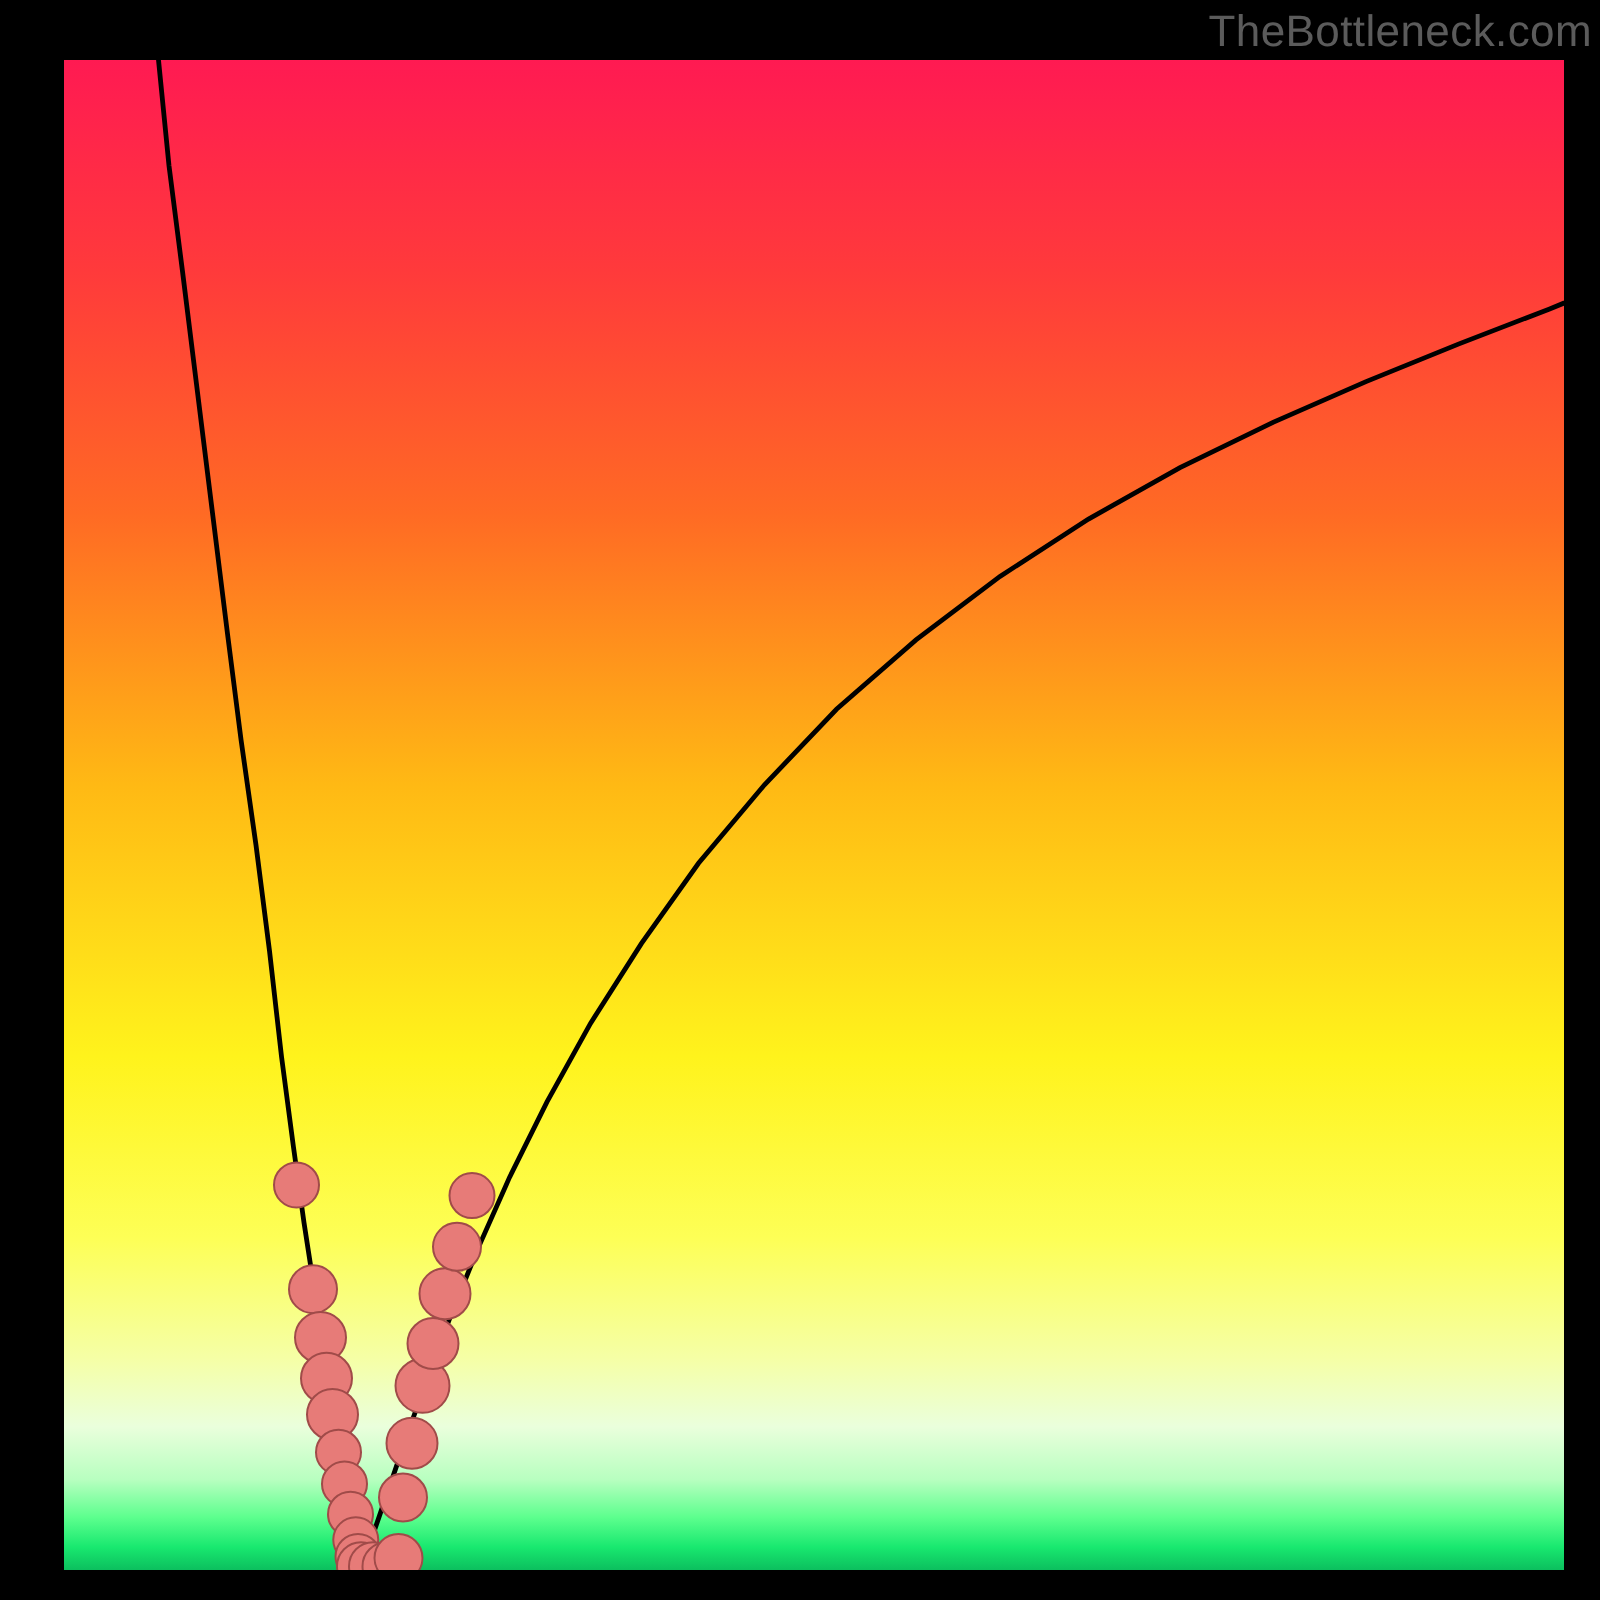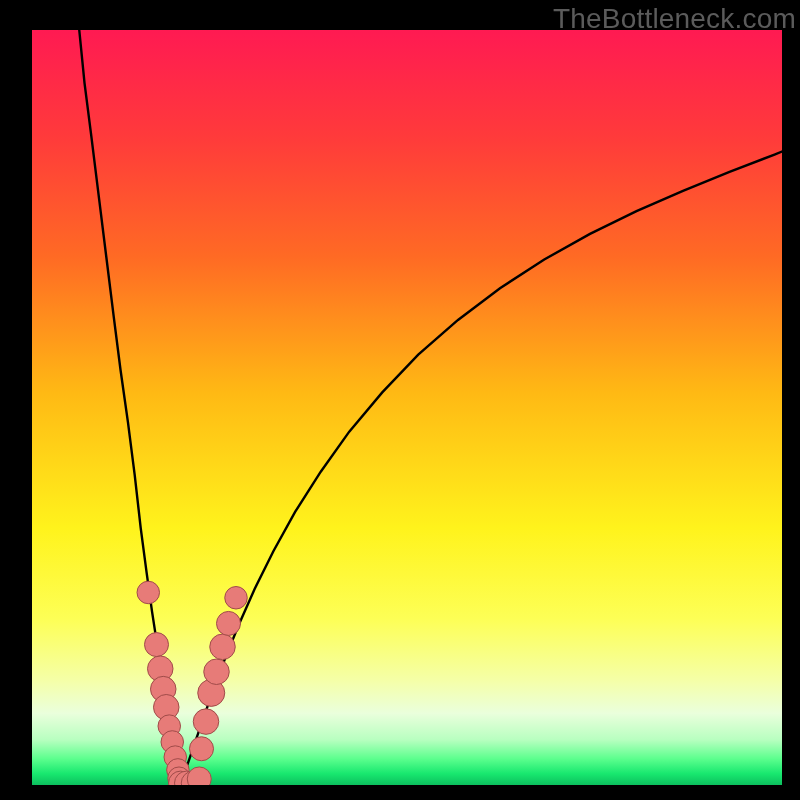--- a/index.html
+++ b/index.html
@@ -26,21 +26,21 @@
   .gradient {
     position: absolute;
     left: 0;
     top: 0;
     right: 0;
     bottom: 0;
   }
   .watermark {
     position: absolute;
     color: #5b5b5b;
-    font-size: 28px;
+    font-size: 22px;
     letter-spacing: 0.2px;
     font-weight: 400;
   }
   svg.curve {
     position: absolute;
     left: 0;
     top: 0;
   }
 </style>
 </head>

